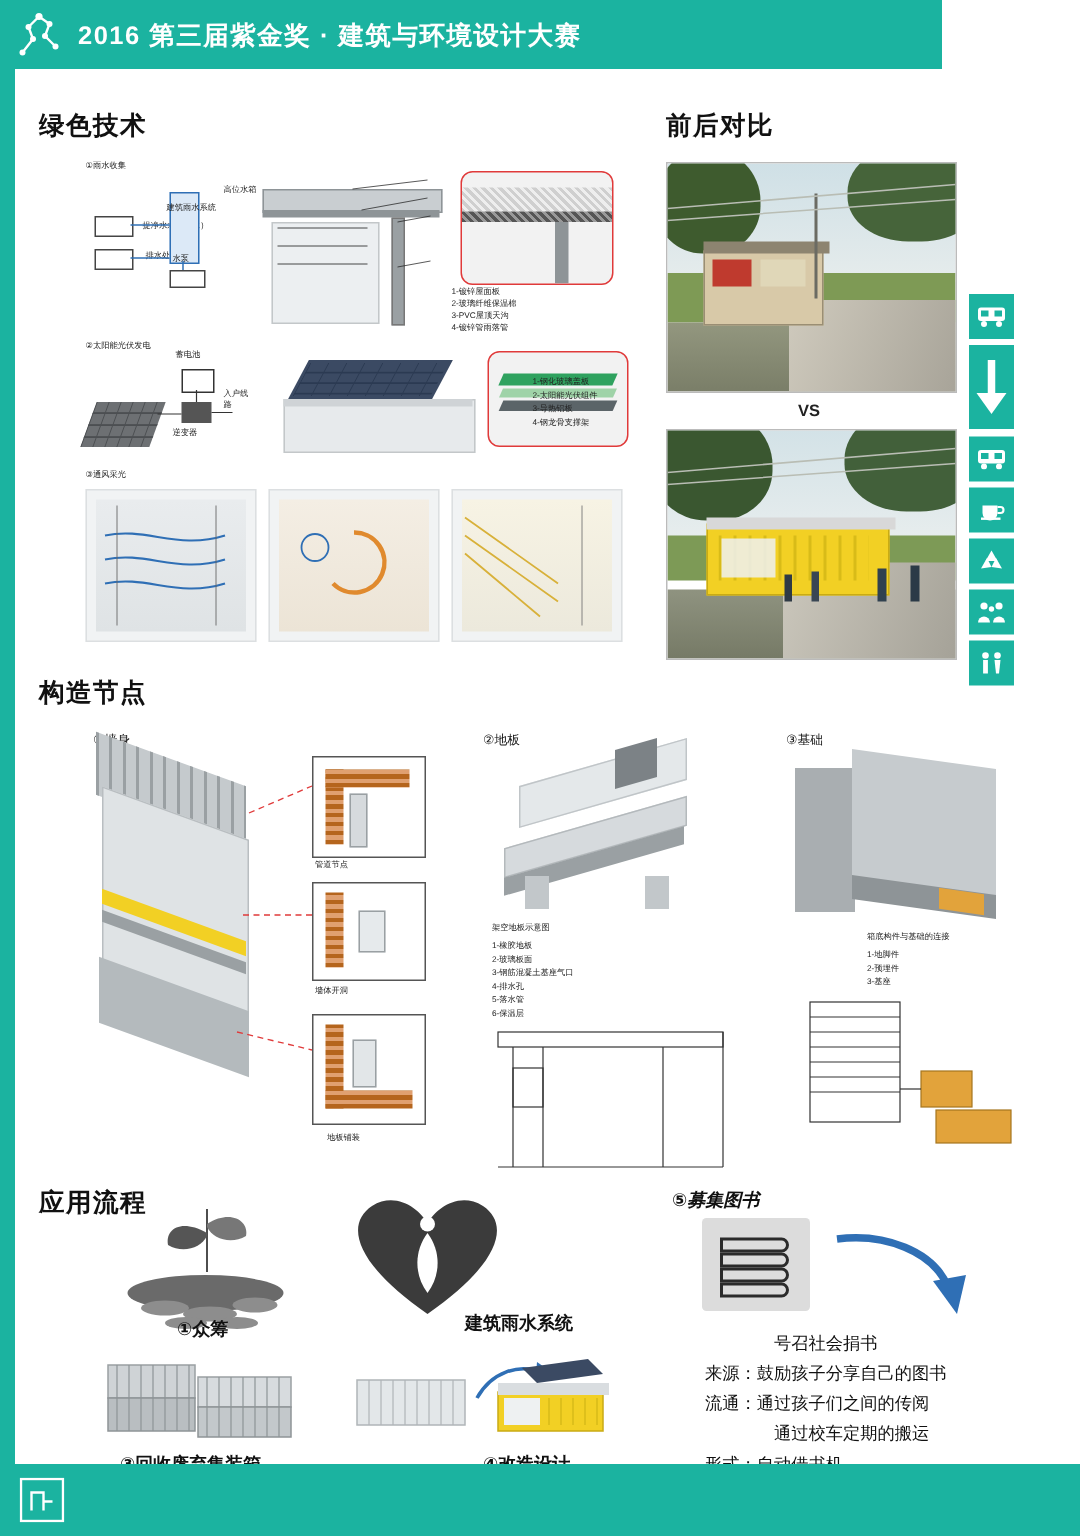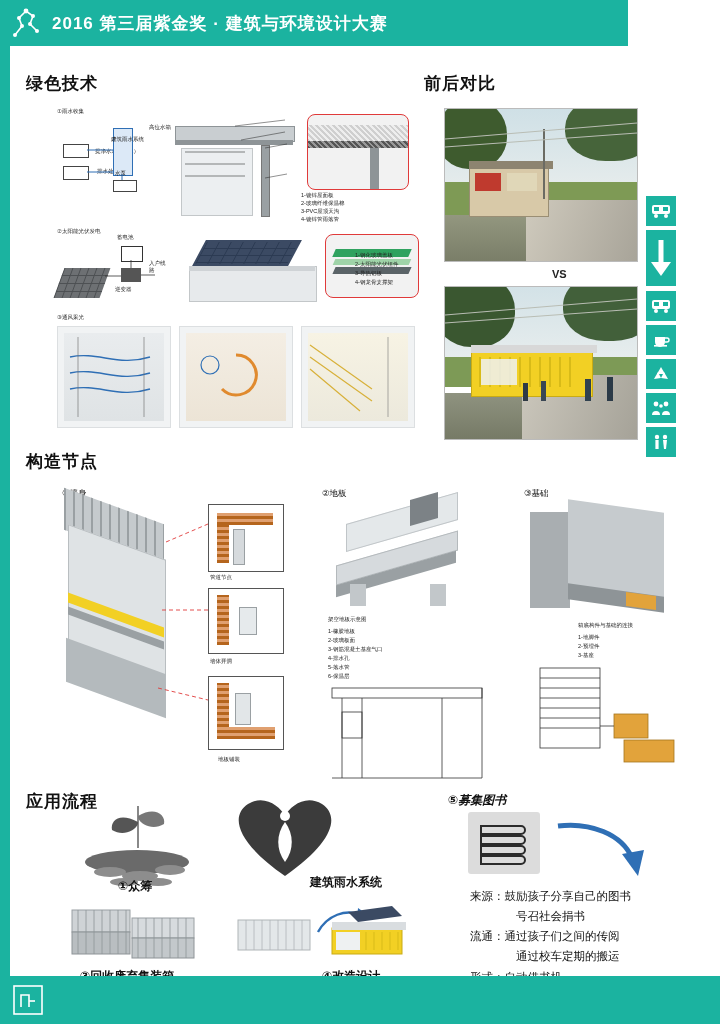--- a/index.html
+++ b/index.html
@@ -257,42 +257,42 @@
       <g stroke="#d8b13a" stroke-width="1.2" fill="none">
         <path d="M8 18 L70 62 M8 30 L70 74 M8 42 L58 84"></path>
       </g>
       <g stroke="#777" stroke-width="0.6" fill="none">
           <path d="M86 10 V90"></path>
         </g>
     </svg>
   </div>
 </div>
 
-<div class="sec-title" style="left:424px;top:72px;">前后对比</div>
+<div class="sec-title" style="left:444px;top:72px;">前后对比</div>
 
 <div class="photo" style="left:444px;top:108px;width:192px;height:152px;">
   <div class="ph-sky" style="background:linear-gradient(180deg,#cfe0e6,#e6ecec);"></div>
   <div class="ph-tree" style="left:-8px;top:-10px;width:70px;height:70px;background:#3e5b2e;"></div>
   <div class="ph-tree" style="left:120px;top:-14px;width:90px;height:66px;background:#46643a;"></div>
   <div style="position:absolute;left:0;top:48%;width:100%;height:22%;background:#7e9a55;"></div>
   <div class="ph-ground" style="background:linear-gradient(180deg,#93977f,#7a7e68);"></div>
   <div class="ph-road" style="width:58%;height:40%;background:linear-gradient(110deg,#cfcabd,#a8a499);"></div>
   <div style="position:absolute;left:24px;top:58px;width:78px;height:48px;background:#d8c9a8;border:1px solid #9a8e74;"></div>
   <div style="position:absolute;left:24px;top:52px;width:84px;height:8px;background:#8d8470;"></div>
   <div style="position:absolute;left:30px;top:64px;width:26px;height:18px;background:#bf3a2e;"></div>
   <div style="position:absolute;left:62px;top:64px;width:30px;height:18px;background:#e0d7b8;"></div>
   <div style="position:absolute;left:98px;top:20px;width:2px;height:70px;background:#6b6b63;"></div>
   <svg width="192" height="152" style="position:absolute;left:0;top:0;">
     <g stroke="#b9bdb4" stroke-width="1" fill="none">
       <path d="M0 30 L192 14 M0 38 L192 24"></path>
     </g>
   </svg>
 </div>
 
-<div class="vs" style="left:532px;top:268px;margin-left:20px;">VS</div>
+<div class="vs" style="left:532px;top:268px;">VS</div>
 
 <div class="photo" style="left:444px;top:286px;width:192px;height:152px;">
   <div class="ph-sky" style="background:linear-gradient(180deg,#d3e2e7,#e9eeee);"></div>
   <div class="ph-tree" style="left:-10px;top:-14px;width:80px;height:74px;background:#3a5730;"></div>
   <div class="ph-tree" style="left:118px;top:-16px;width:92px;height:70px;background:#42603a;"></div>
   <div style="position:absolute;left:0;top:46%;width:100%;height:20%;background:#7d9a56;"></div>
   <div class="ph-ground" style="background:linear-gradient(180deg,#8f9380,#767a66);"></div>
   <div class="ph-road" style="width:60%;height:42%;background:linear-gradient(110deg,#cbc7bc,#a5a298);"></div>
 
   <div style="position:absolute;left:26px;top:62px;width:120px;height:46px;background:#f2d024;border:1px solid #c9ab14;"></div>
@@ -540,25 +540,25 @@
   </svg>
 </div>
 <div class="arrowblue" style="left:556px;top:818px;">
   <svg width="96" height="62" viewBox="0 0 96 62">
     <path d="M2 8 C34 4, 66 16, 76 40" stroke="#2f6fb5" stroke-width="5" fill="none"></path>
     <path d="M66 36 l16 22 l6 -26z" fill="#2f6fb5"></path>
   </svg>
 </div>
 
 <div class="txtblock" style="left:470px;top:886px;width:230px;">
+  <div style="padding-left:46px;">
+    <span>号召社会捐书</span>
+  </div>
   <div>
     <span>来源：</span><span>鼓励孩子分享自己的图书</span>
-  </div>
-  <div style="padding-left:46px;">
-    <span>号召社会捐书</span>
   </div>
   <div>
     <span>流通：</span><span>通过孩子们之间的传阅</span>
   </div>
   <div style="padding-left:46px;">
     <span>通过校车定期的搬运</span>
   </div>
   <div>
     <span>形式：</span><span>自动借书机</span>
   </div>

